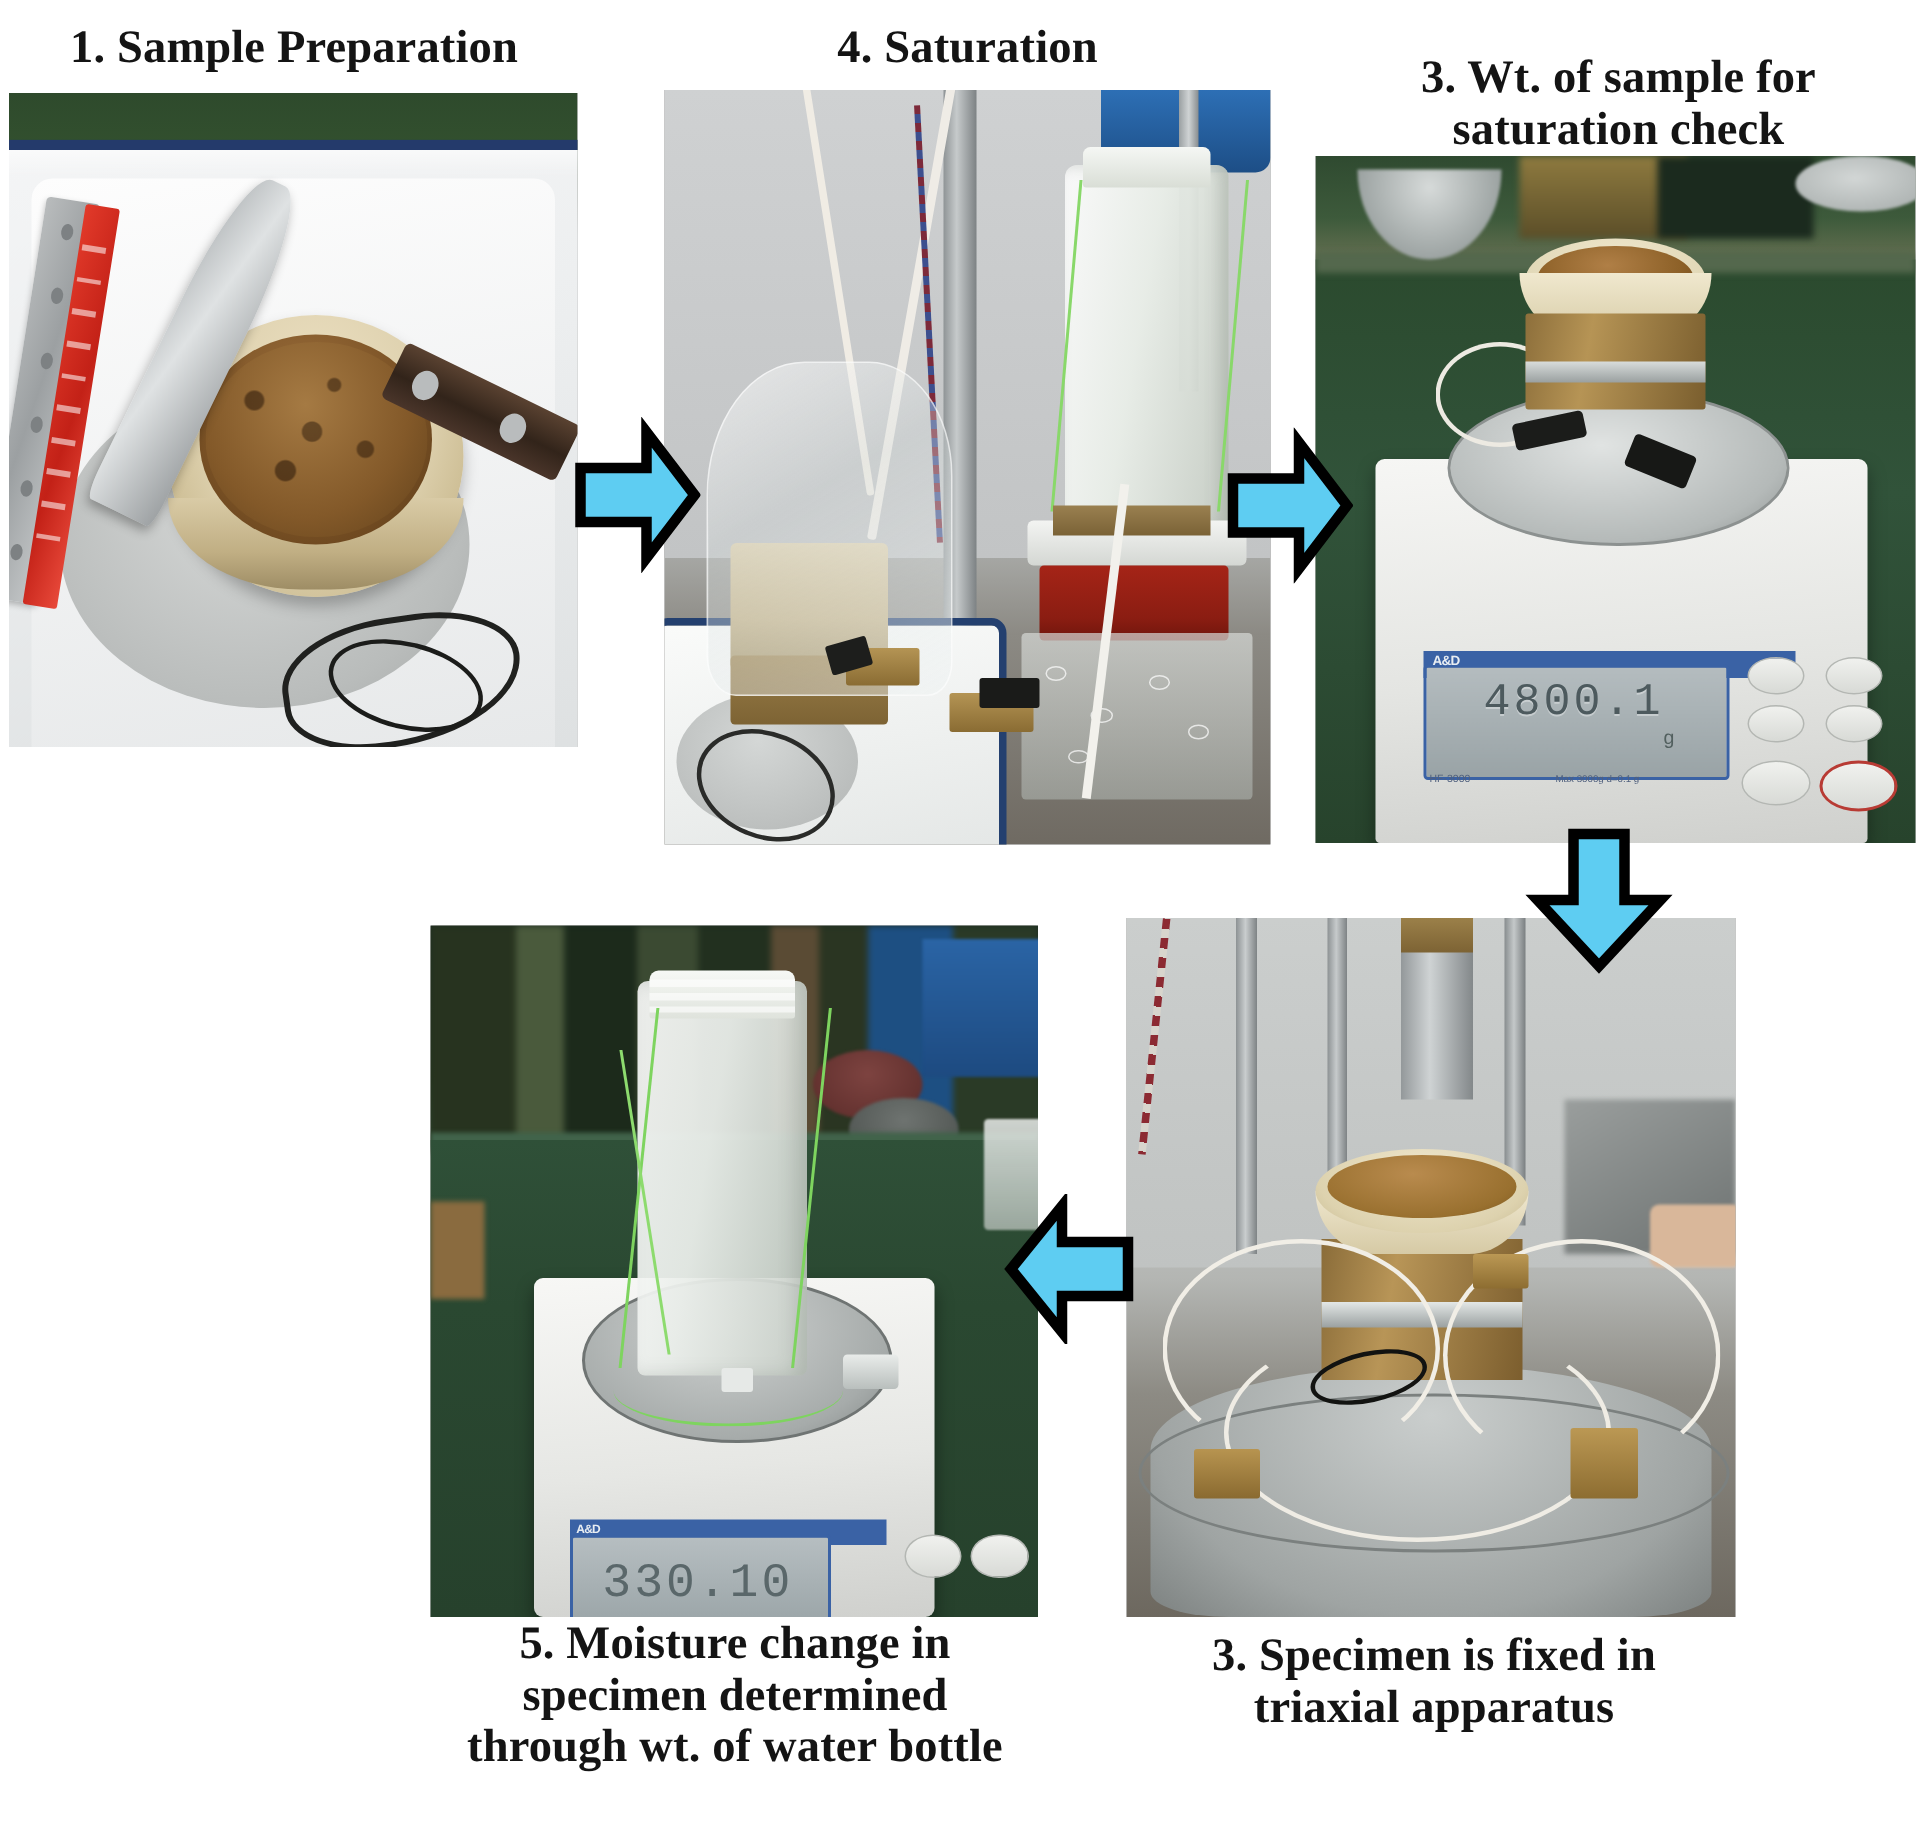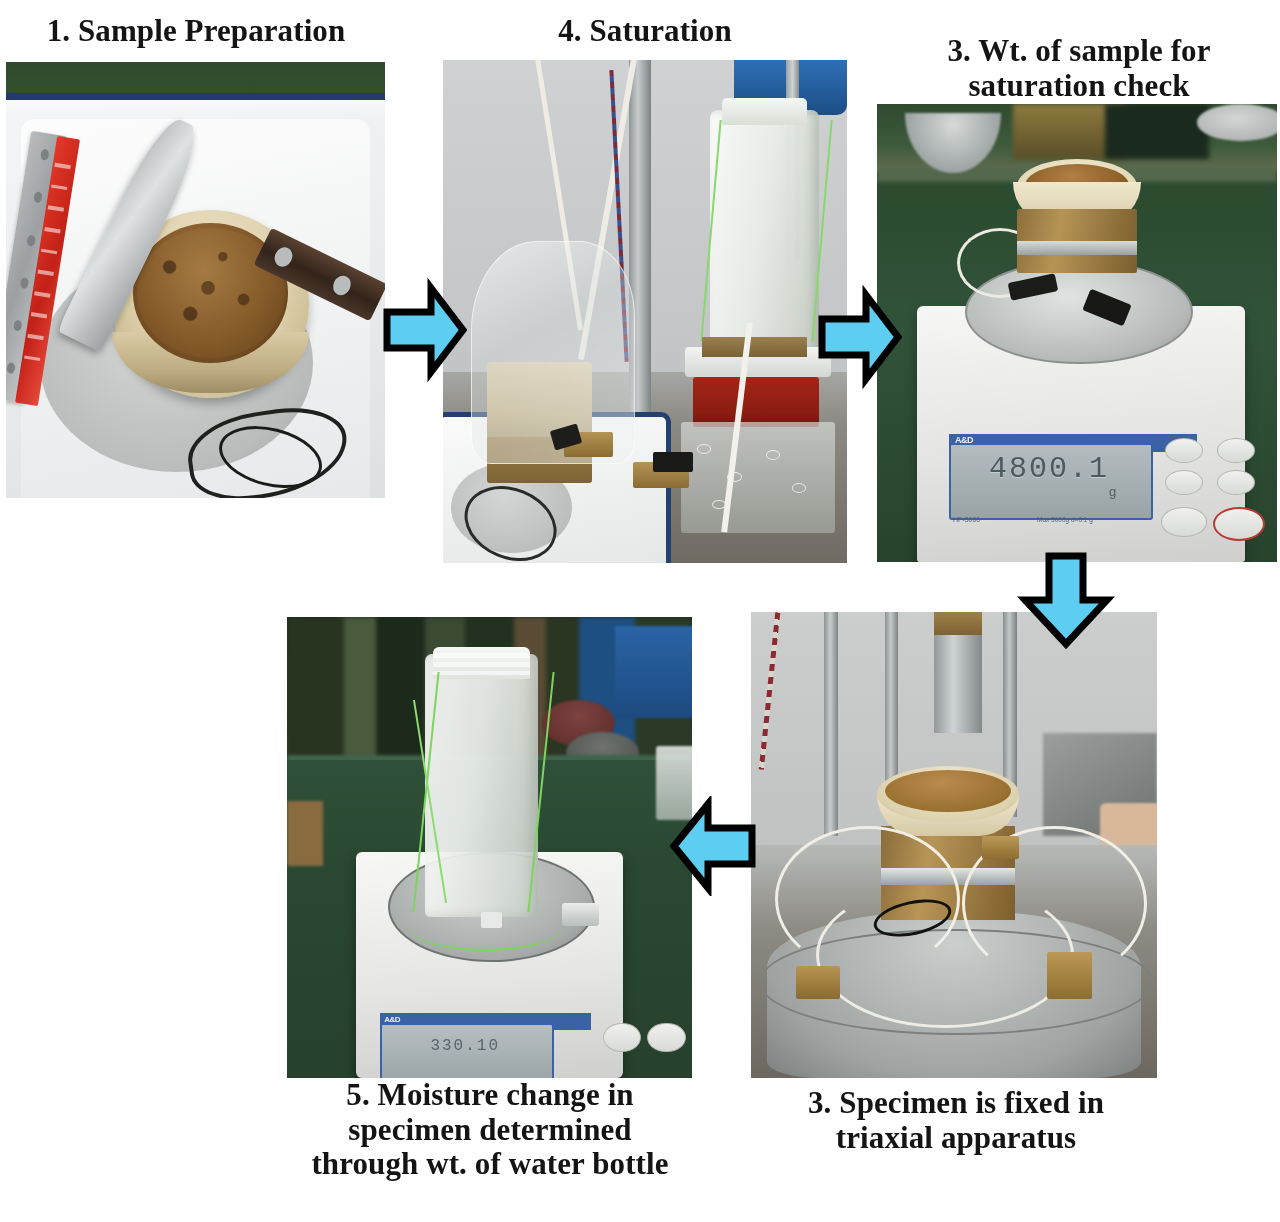--- a/index.html
+++ b/index.html
@@ -186,21 +186,21 @@
   #p5 .bneck i{position:absolute;left:0;width:100%;height:14%;background:rgba(255,255,255,.6);}
   #p5 .str1{left:34%;top:12%;width:28%;height:52%;border-left:2px solid #7ed45f;border-right:2px solid #7ed45f;transform:skewX(-6deg);}
   #p5 .str2{left:35%;top:18%;width:26%;height:44%;border-left:2px solid #8ddb6e;transform:skewX(9deg);}
   #p5 .strB{left:30%;top:62%;width:38%;height:10%;border-bottom:2px solid #7ed45f;border-radius:0 0 50% 50%;}
   #p5 .noz{left:68%;top:62%;width:9%;height:5%;background:linear-gradient(180deg,#e9ecea,#b9bfbd);border-radius:3px;}
   #p5 .noz2{left:48%;top:64%;width:5%;height:3.5%;background:#e6e9e7;border-radius:2px;}
   #p5 .display{left:23%;top:88%;width:42%;height:12%;background:linear-gradient(180deg,#b6bec1,#9ca6a9);border:2px solid #3a62a5;border-radius:3px;}
   #p5 .dband{left:23%;top:86%;width:52%;height:3.5%;background:#3a62a5;}
   #p5 .brand{position:absolute;left:24%;top:86.3%;font-family:"Liberation Sans",sans-serif;font-size:8px;font-weight:bold;color:#e8edf2;letter-spacing:-.5px;}
   #p5 .reading{position:absolute;left:23%;top:91%;width:42%;text-align:center;
-    font-family:"Liberation Mono",monospace;font-size:16px;color:#5a676a;letter-spacing:2px;}
+    font-family:"Liberation Mono",monospace;font-size:32px;color:#5a676a;letter-spacing:2px;}
   #p5 .btn{position:absolute;background:linear-gradient(180deg,#f0f1ee,#d8dad6);border:1px solid #b4b7b3;border-radius:50%;}
 
   
   .arrow{position:absolute;}
   .arrow svg{display:block;width:100%;height:100%;}
 </style>
 </head>
 <body>
 
 <div class="stage">

